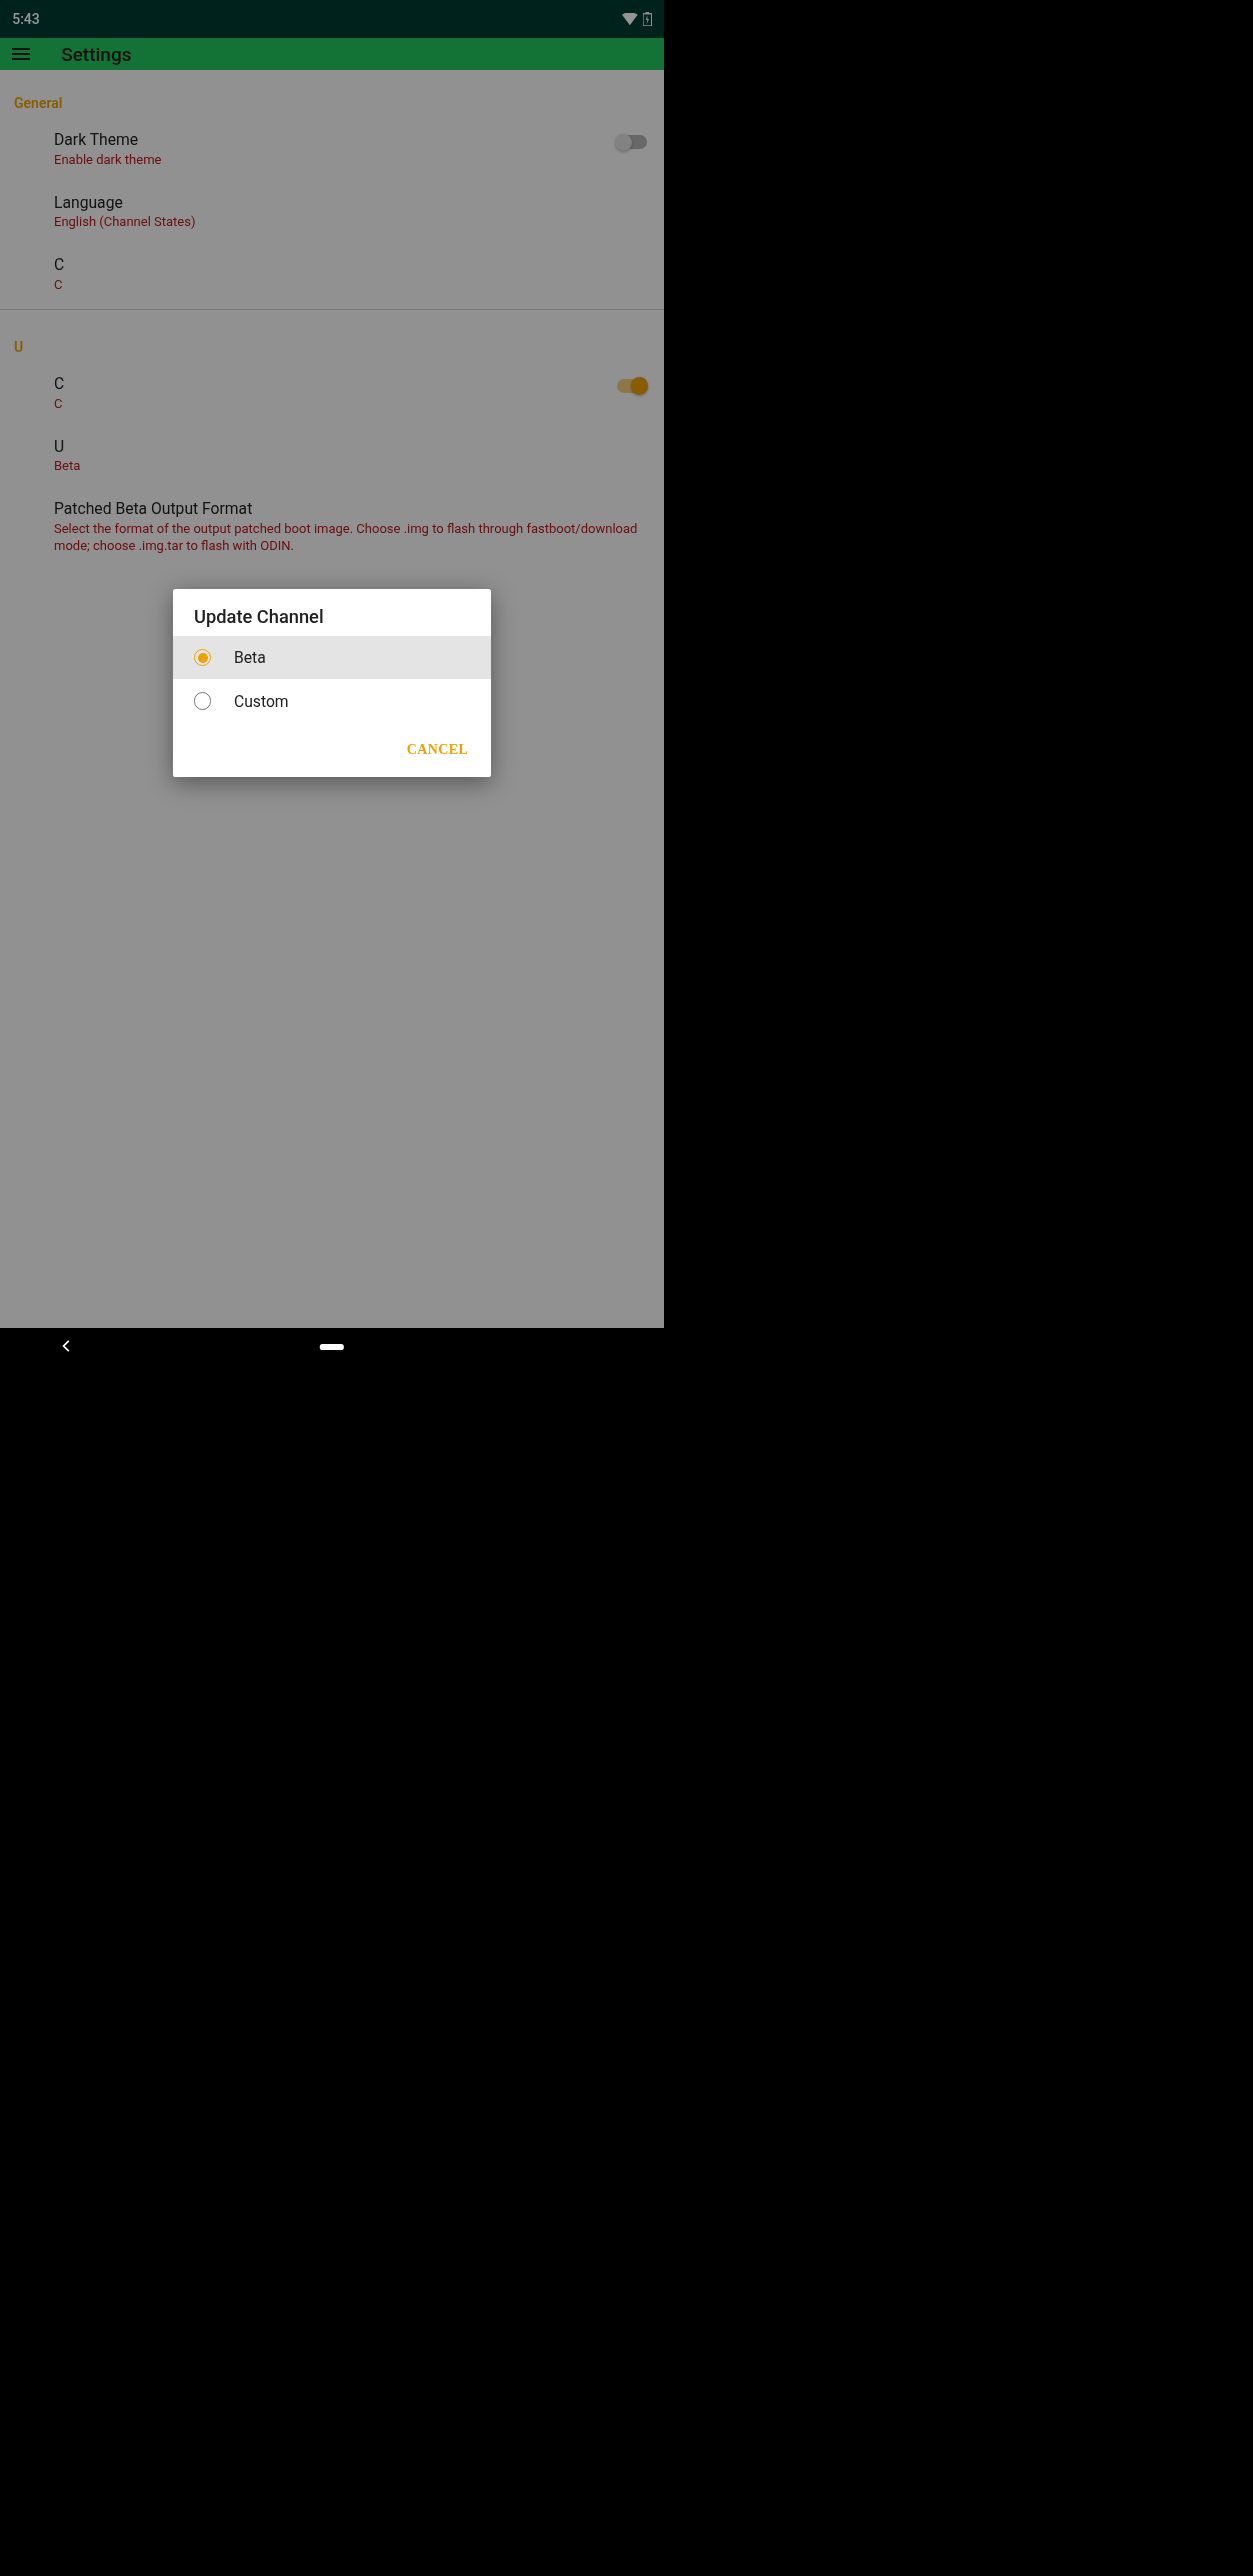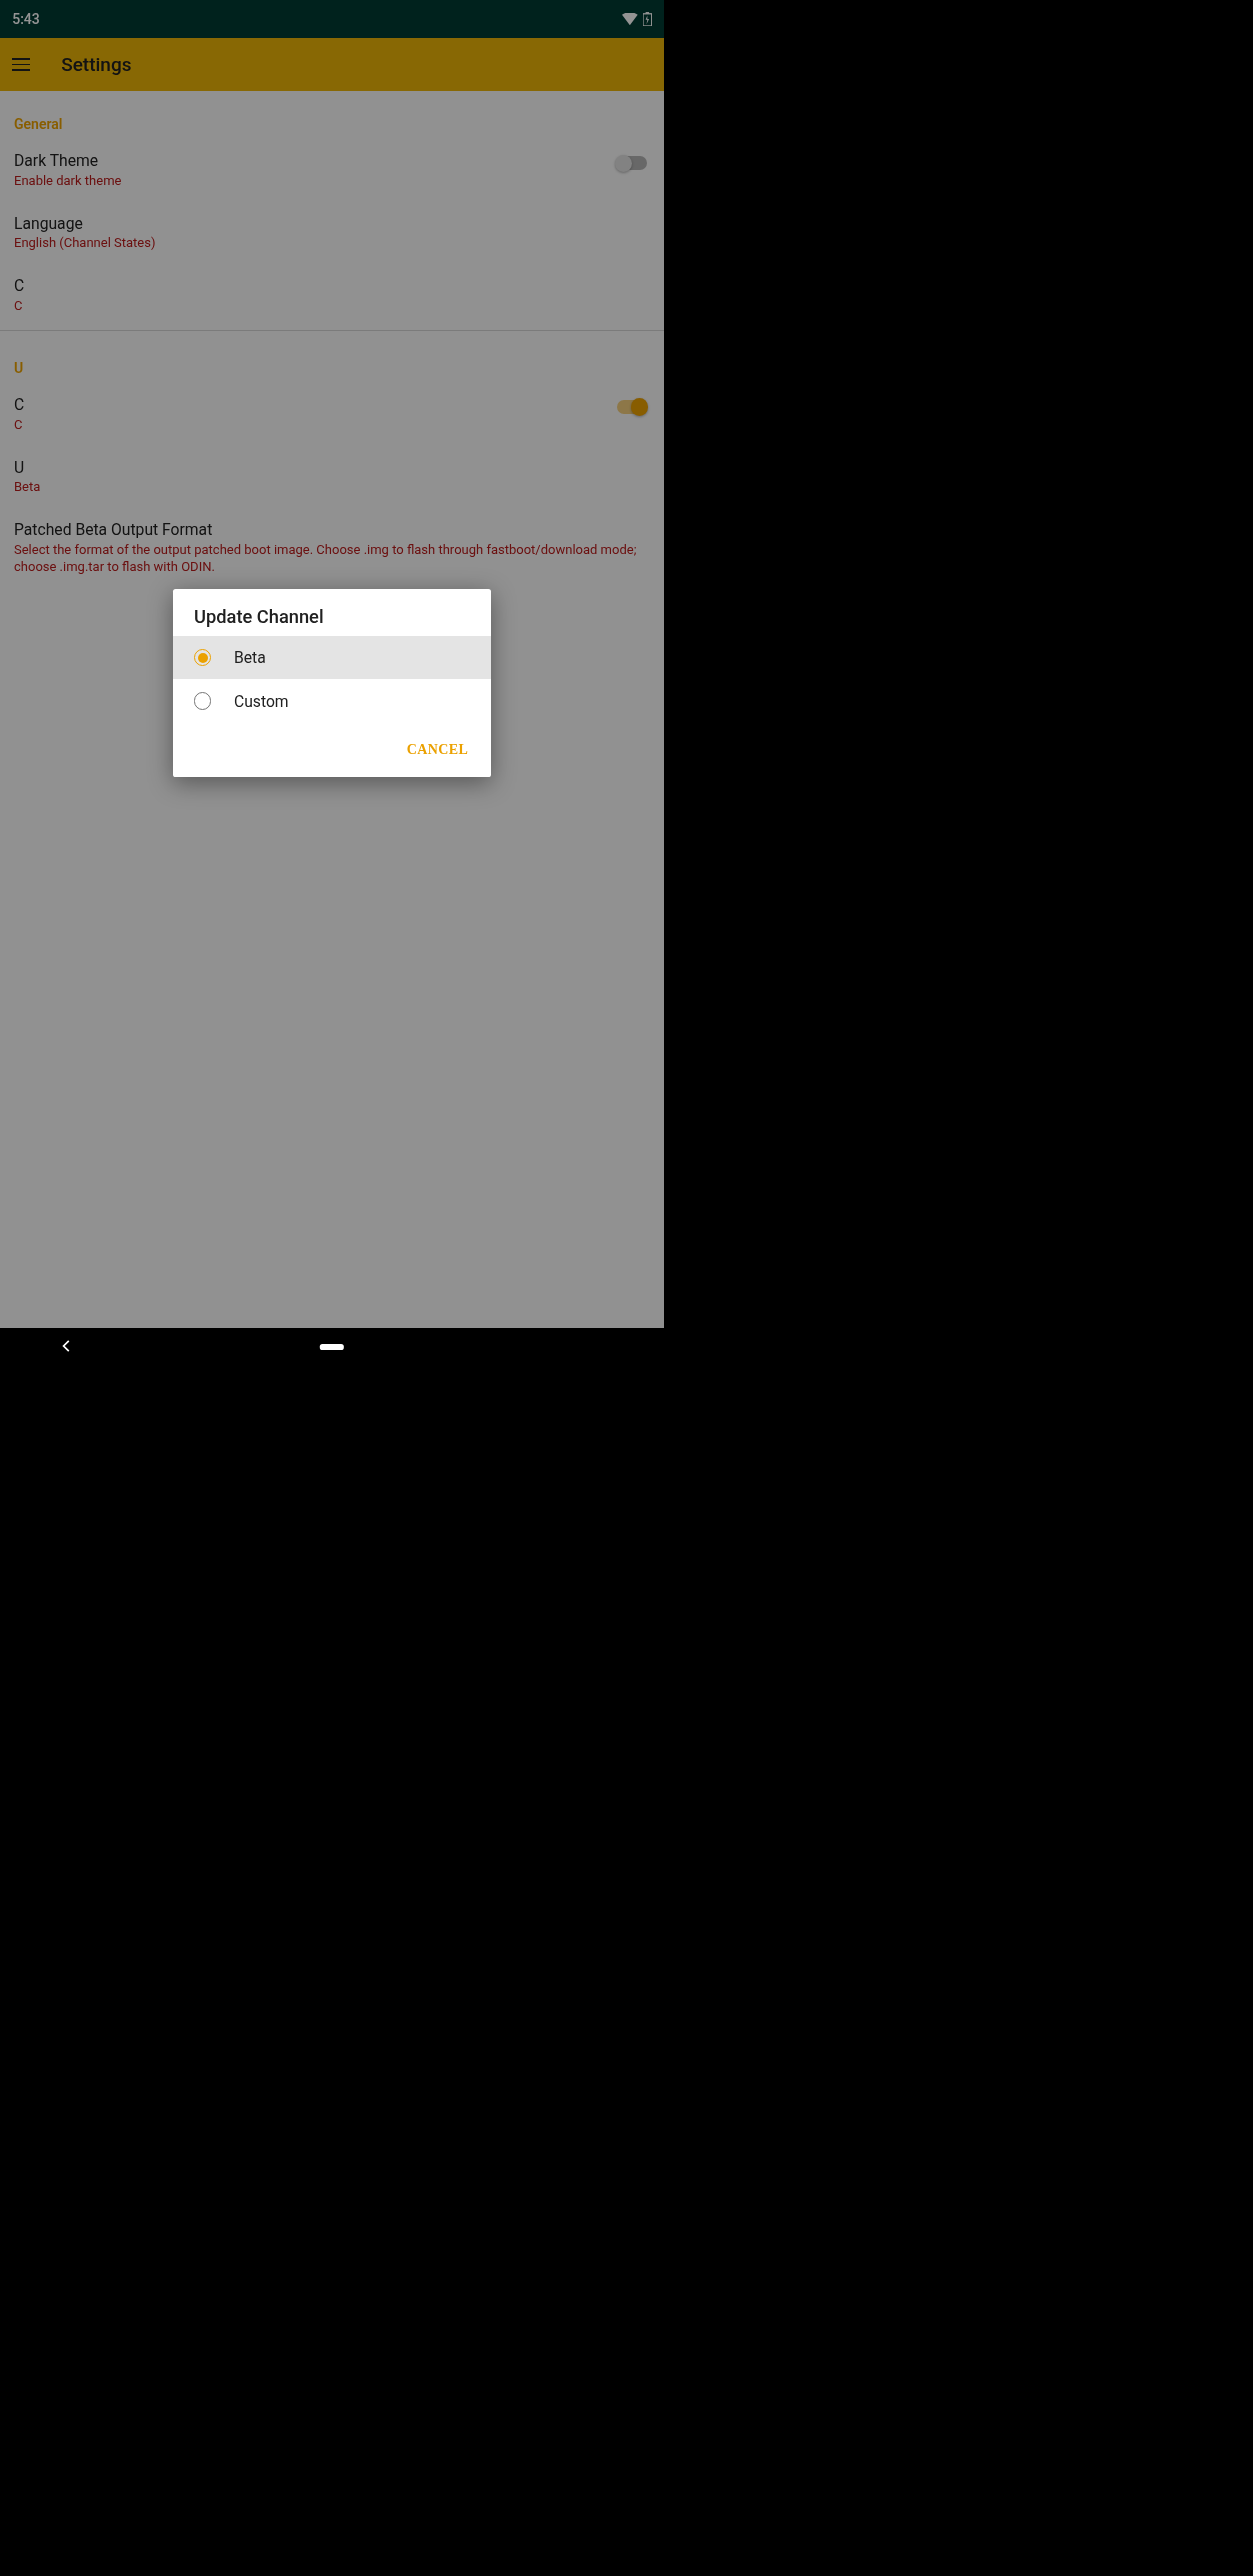--- a/index.html
+++ b/index.html
@@ -7,30 +7,30 @@
     
     .screen { width: 664px; height: 1366px; position: relative; background: #fafafa; }
     
     
     .status-bar { height: 38px; background: #003b33; display: flex; align-items: center; justify-content: space-between; padding: 0 12.2px; color: #fff; }
     .status-time { font-size: 14px; font-weight: 500; }
     .status-icons { display: flex; align-items: center; gap: 5.2px; }
     .wifi-icon svg, .battery-icon svg { display: block; }
     
     
-    .app-bar { height: 53px; background: #eab308; display: flex; align-items: center; padding: 0 12.2px; gap: 28px; }
+    .app-bar { height: 32px; background: #22c55e; display: flex; align-items: center; padding: 0 12.2px; gap: 28px; }
     .menu-btn { width: 21px; height: 21px; display: flex; flex-direction: column; justify-content: center; gap: 3.5px; }
     .menu-btn span { display: block; height: 1.7px; background: #212121; width: 17.4px; }
     .app-title { font-size: 19px; font-weight: 500; color: #212121; }
     
     
     .content { padding: 0; background: #fafafa; }
     .section-header { padding: 25px 14px 7px; font-size: 14px; font-weight: 600; color: #eba100; }
     .setting-row { padding: 12.2px 14px; display: flex; align-items: flex-start; justify-content: space-between; gap: 10.4px; }
-    .setting-text { flex: 1; }
+    .setting-text { flex: 1; margin-left: 40px; }
     .setting-title { font-size: 15.7px; color: #212121; margin-bottom: 1.7px; }
     .setting-sub { font-size: 13px; color: #b91c1c; line-height: 1.35; }
     .divider { height: 0.9px; background: #d4d4d4; margin: 3.5px 0; }
     
     
     .toggle { width: 30px; height: 14px; background: #b3b3b3; border-radius: 7px; position: relative; margin-top: 5.2px; margin-right: 3.5px; }
     .toggle-knob { width: 17.4px; height: 17.4px; background: #e0e0e0; border-radius: 50%; position: absolute; top: -1.7px; left: -1.7px; box-shadow: 0 0.9px 2.6px rgba(0,0,0,0.3); }
     .toggle.on .toggle-knob { left: auto; right: -1.7px; background: #eba100; }
     .toggle.on { background: rgba(235,161,0,0.5); }
     

